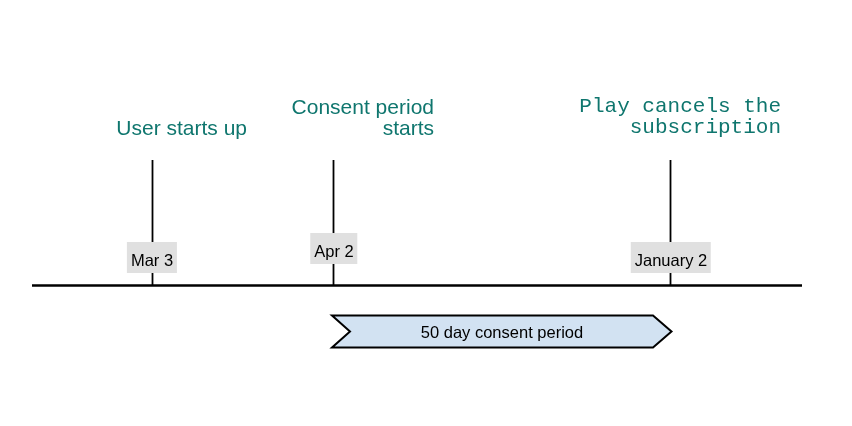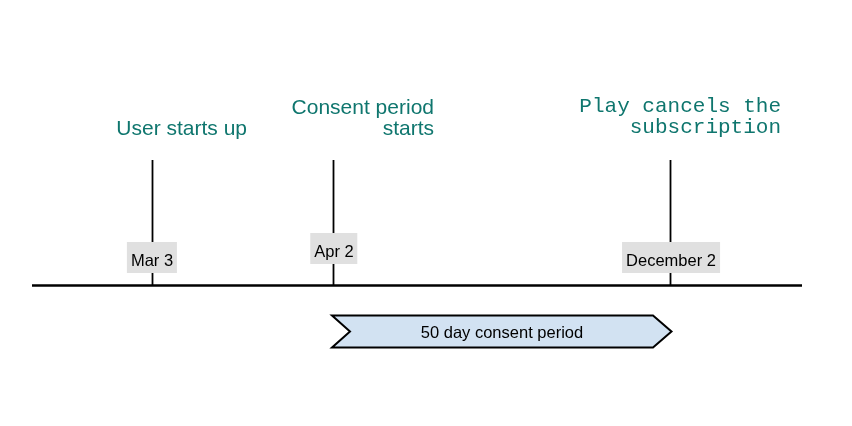--- a/index.html
+++ b/index.html
@@ -76,17 +76,17 @@
   <div class="ev-label" style="left:334px; top:96px; width:200px;">Consent period
 starts</div>
 
   <div class="ev-label" style="left:671px; top:96px; width:220px;font-family:Liberation Mono, monospace;">Play cancels the
 subscription</div>
 
   <div class="date-chip" style="left:152px; top:242px;">Mar 3</div>
 
   <div class="date-chip" style="left:334px; top:227px;margin-top:6px;">Apr 2</div>
 
-  <div class="date-chip" style="left:671px; top:242px;">December 2</div>
+  <div class="date-chip" style="left:671px; top:242px;">January 2</div>
 
   <div class="banner-text" style="left:502px; top:332px;">50 day consent period</div>
 
 </div>
 
 </body></html>

